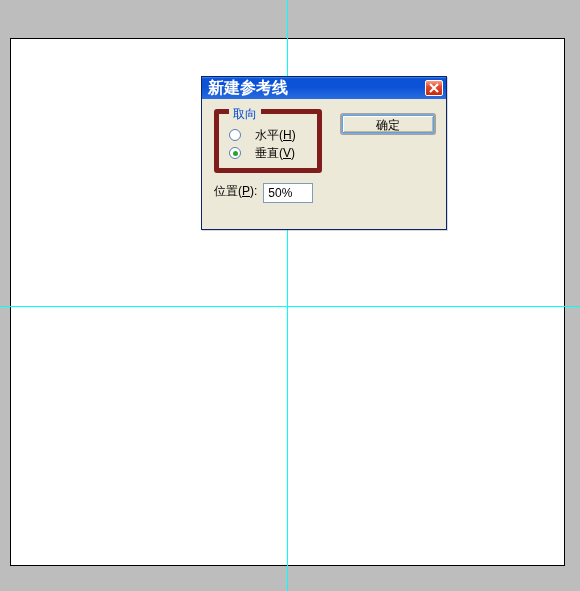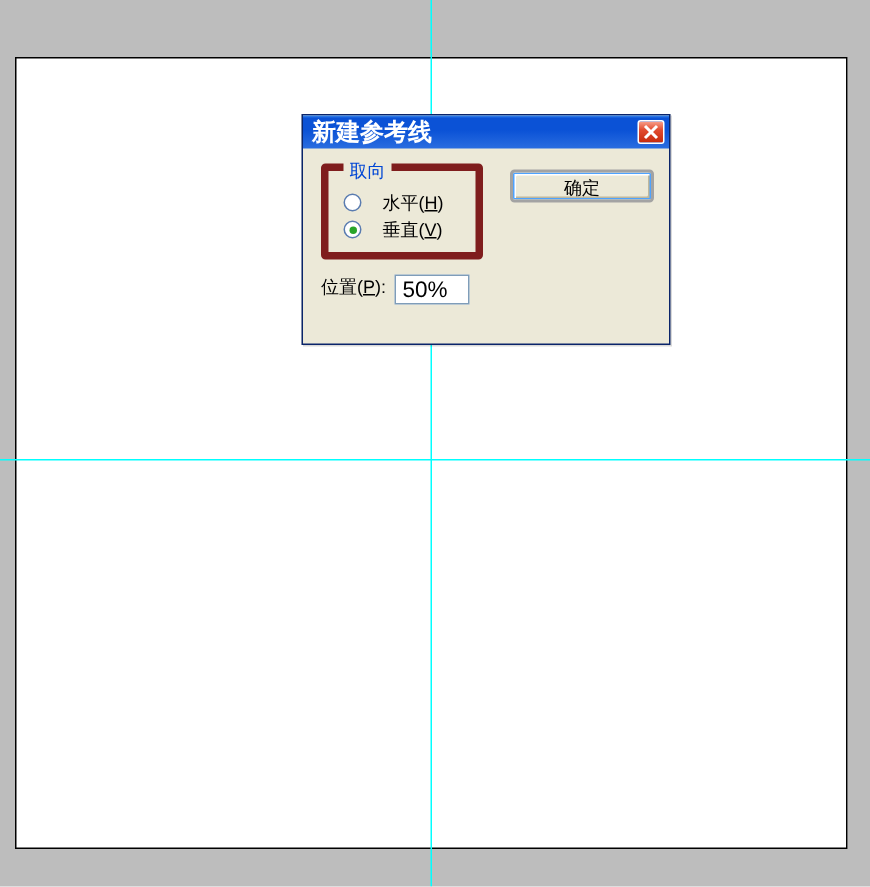--- a/index.html
+++ b/index.html
@@ -149,21 +149,21 @@
       display: flex;
       gap: 6px;
     }
     .position-row .ul { text-decoration: underline; }
     .pos-input {
       width: 50px;
       height: 20px;
       border: 1px solid #7f9db9;
       background: #ffffff;
       padding: 0 4px;
-      font-size: 15px;
+      font-size: 12px;
       font-family: inherit;
     }
     .dialog-body-spacer { height: 108px; }
   </style>
 </head>
 <body>
 
 <div class="canvas"></div>
 <div class="guide-v"></div>
 <div class="guide-h"></div>

